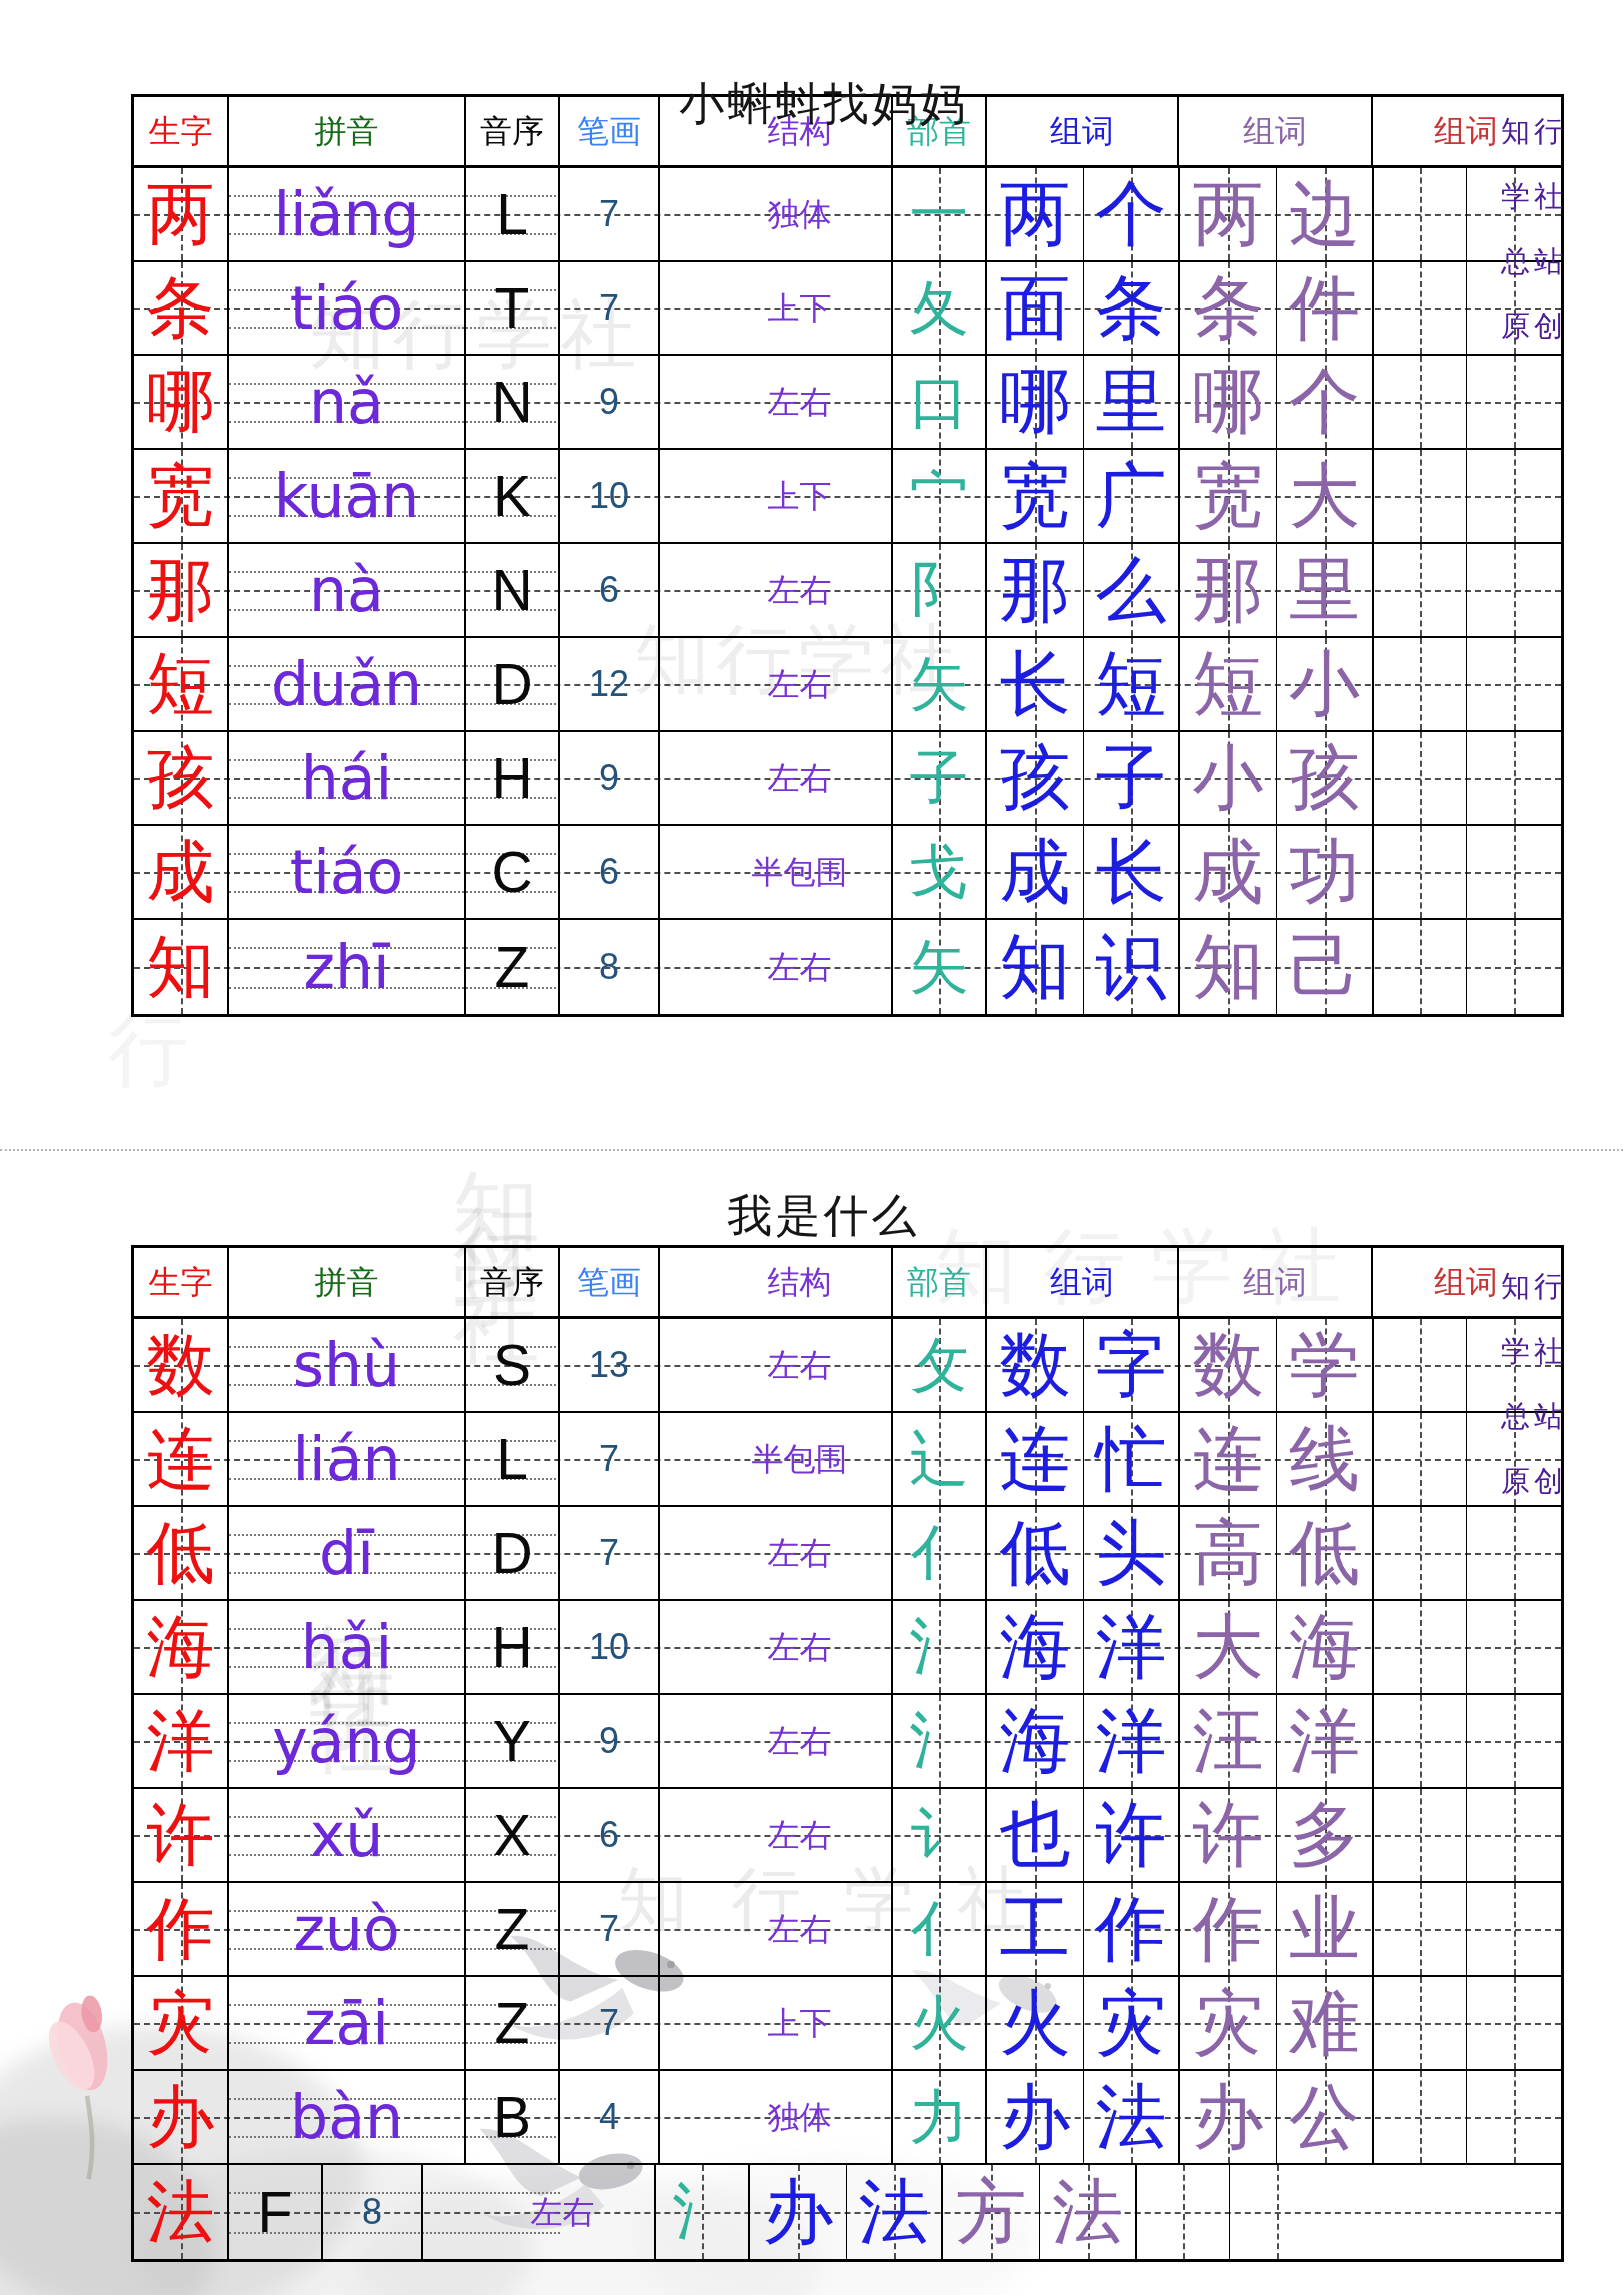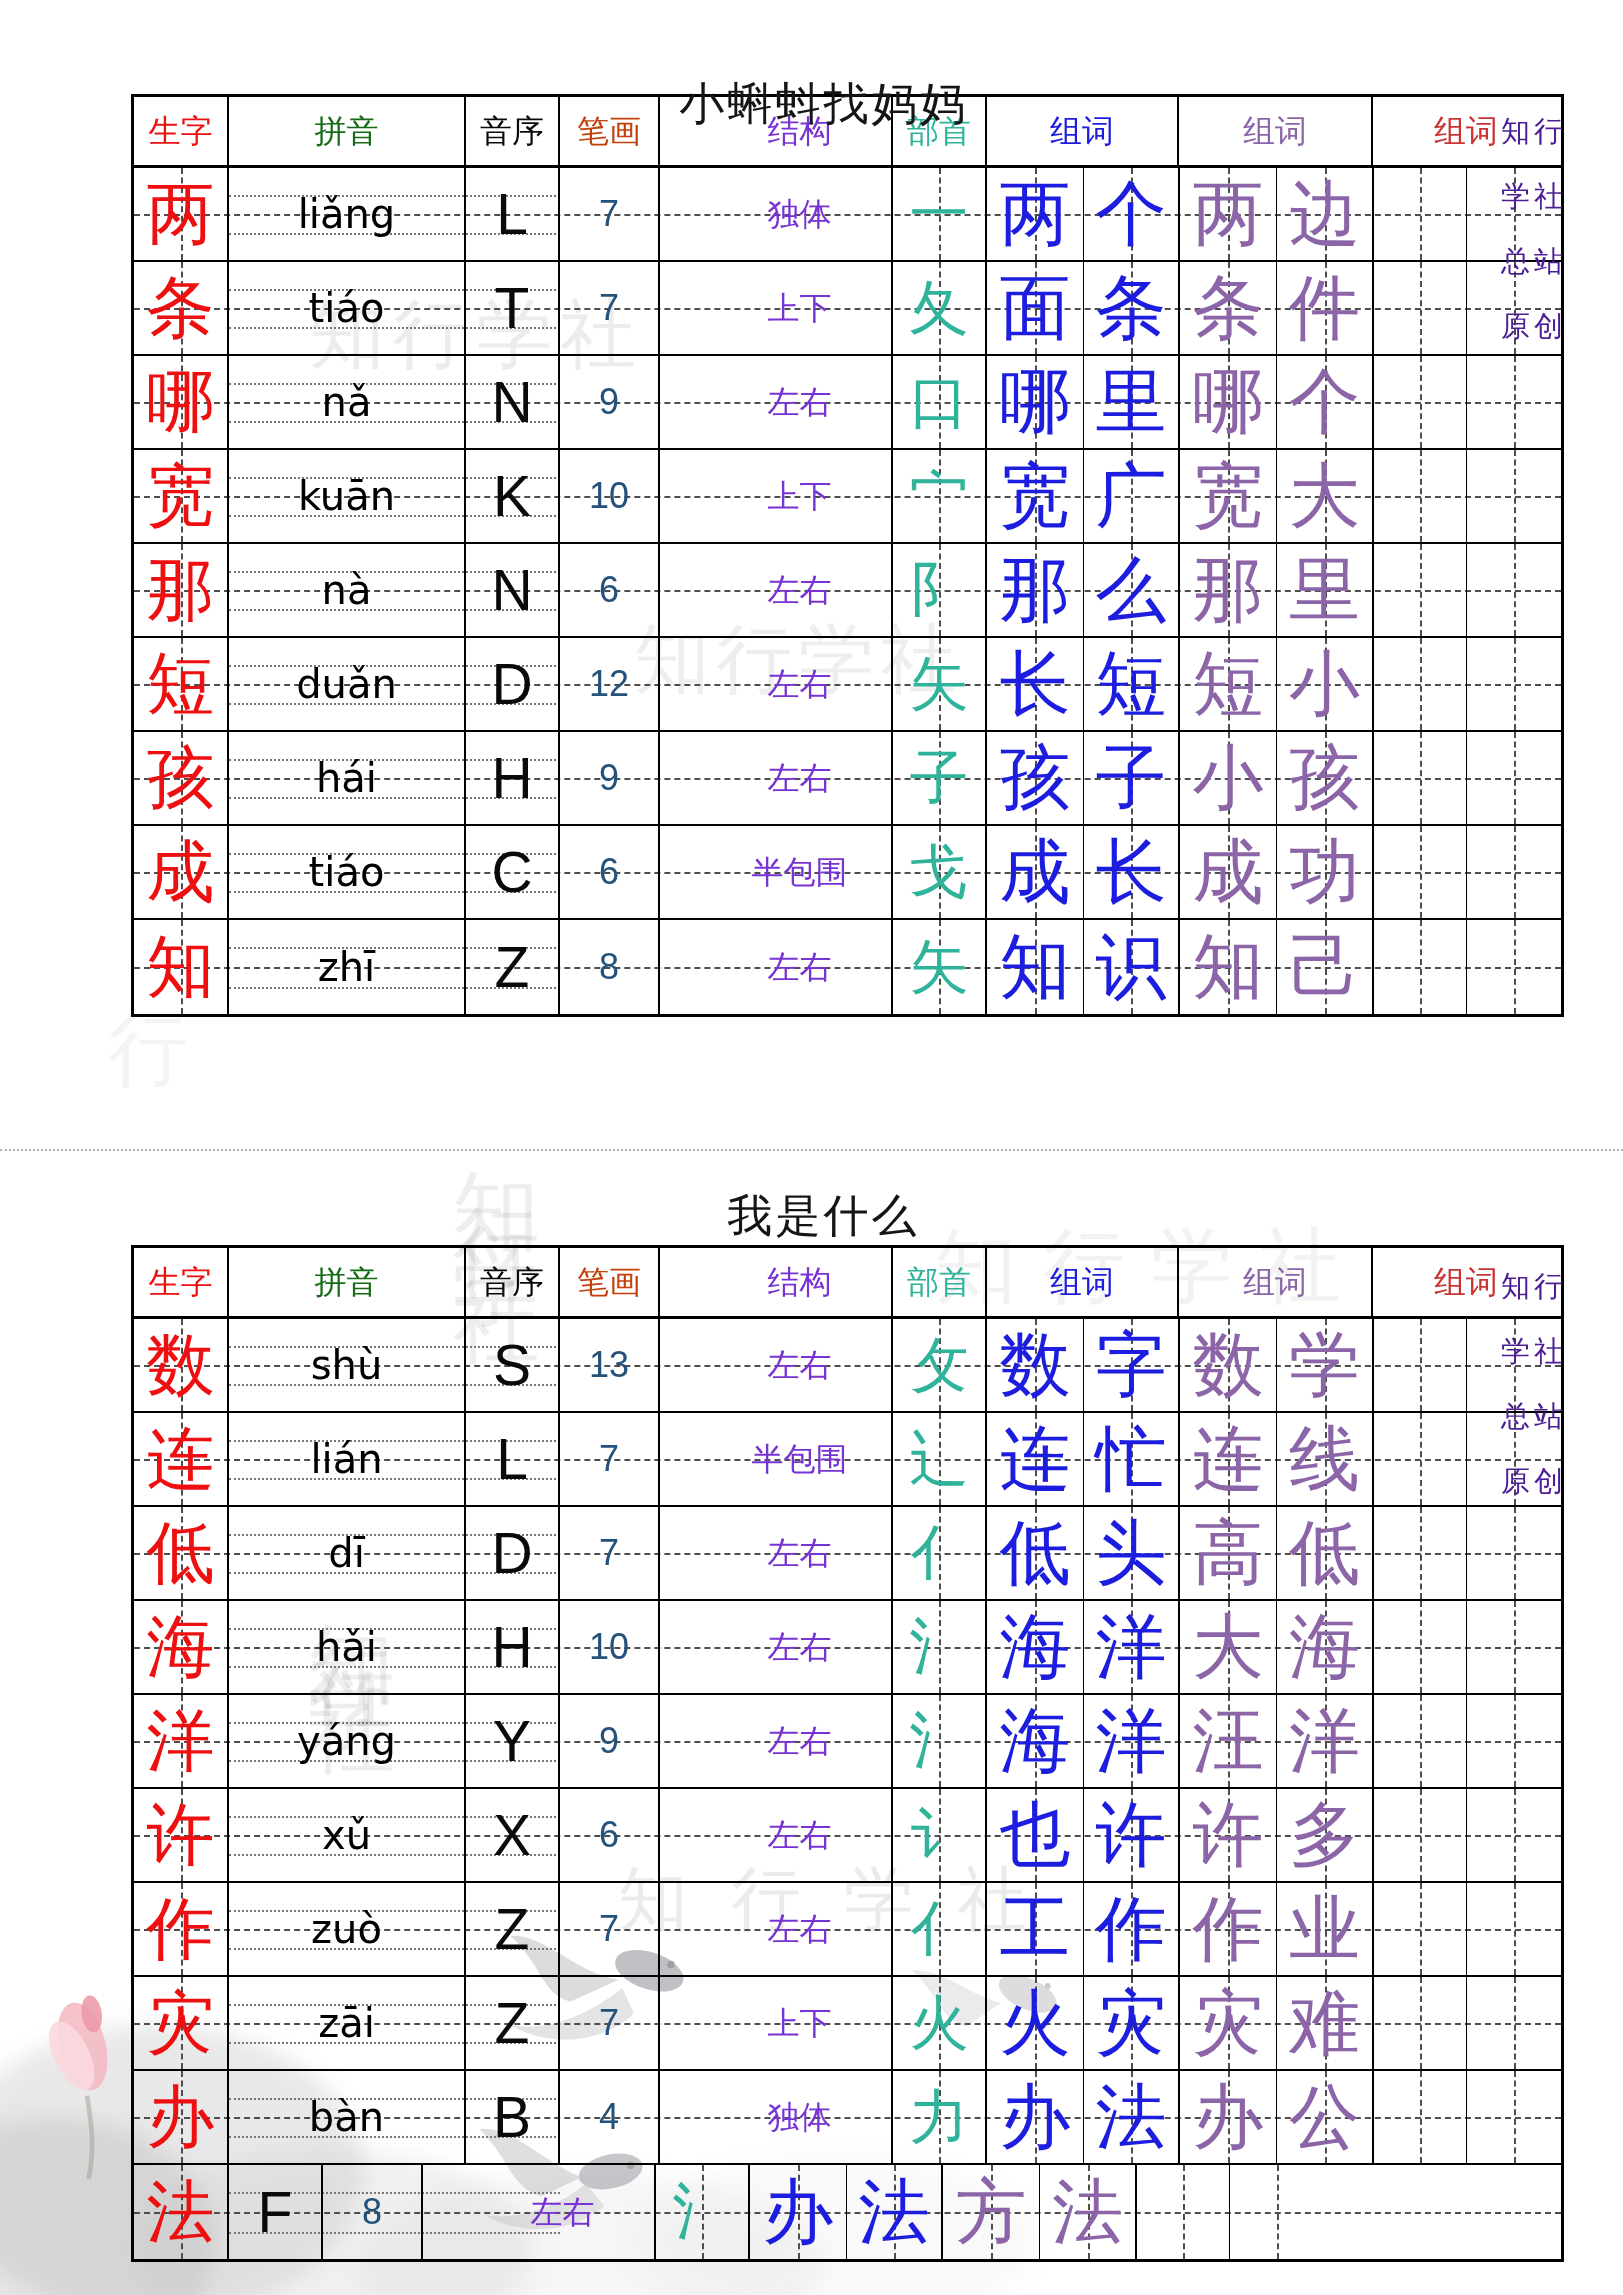--- a/index.html
+++ b/index.html
@@ -54,30 +54,30 @@
   .pl{left:95px;width:331px;border-top:2.3px dotted #777;}
   .plt{top:29%;}
   .plb{top:71%;}
   
   .cell span{position:relative;z-index:2;line-height:1;}
   .hz{font-family:"Liberation Serif","DejaVu Serif",serif;}
   .g-char{font-size:68px;color:#ee1010;}
   .g-radical{font-size:59px;color:#2fb39b;}
   .g-blue{font-size:71px;color:#1d1de0;}
   .g-purple{font-size:71px;color:#8b65a8;}
-  .t-pinyin{font-family:"DejaVu Sans","Liberation Sans",sans-serif;font-size:40px;color:#000000;}
+  .t-pinyin{font-family:"DejaVu Sans","Liberation Sans",sans-serif;font-size:60px;color:#6d28d9;}
   .t-initial{font-family:"Liberation Sans","DejaVu Sans",sans-serif;font-size:57px;color:#0a0a0a;}
   .t-strokes{font-family:"Liberation Sans","DejaVu Sans",sans-serif;font-size:36px;color:#24527a;}
   .t-structure{font-size:32px;color:#7833d4;}
   
   .h{font-size:32px;}
   .h-char{color:#ee1010;}
   .h-pinyin{color:#166b16;}
   .h-initial{color:#0a0a0a;}
-  .h-strokes{color:#c2410c;}
+  .h-strokes{color:#3b82f6;}
   .h-structure{color:#7833d4;}
   .h-radical{color:#2fb39b;}
   .h-w1{color:#1d1de0;}
   .h-w2{color:#8b65a8;}
   .h-w3{color:#c93434;}
 </style>
 </head>
 <body>
 
 <div class="wm wm-a">知行学社</div>

